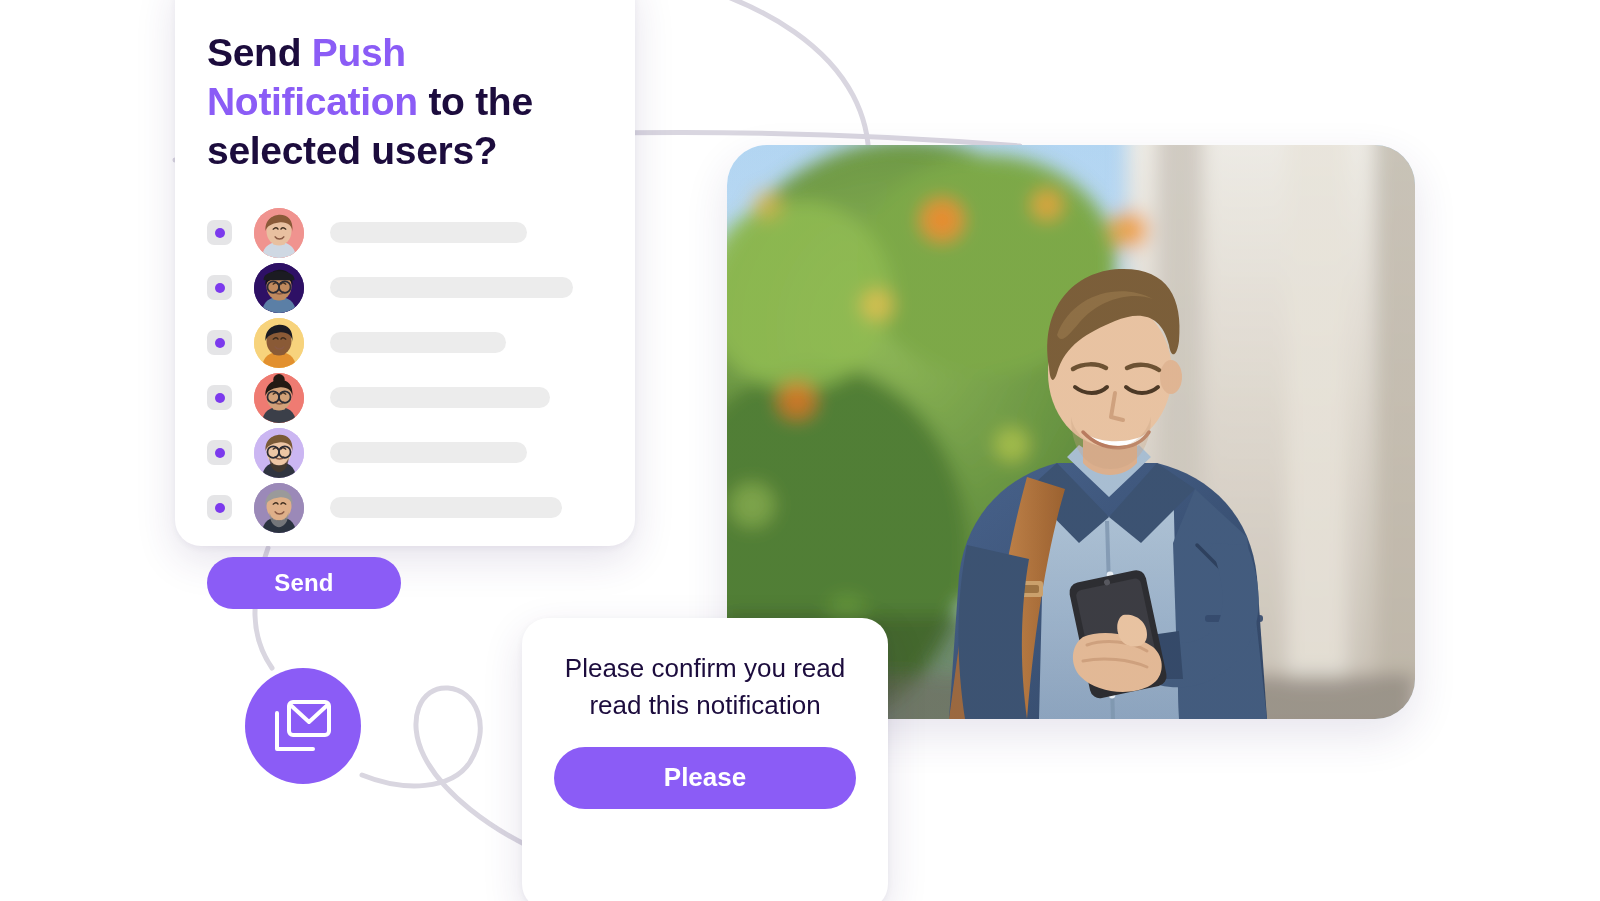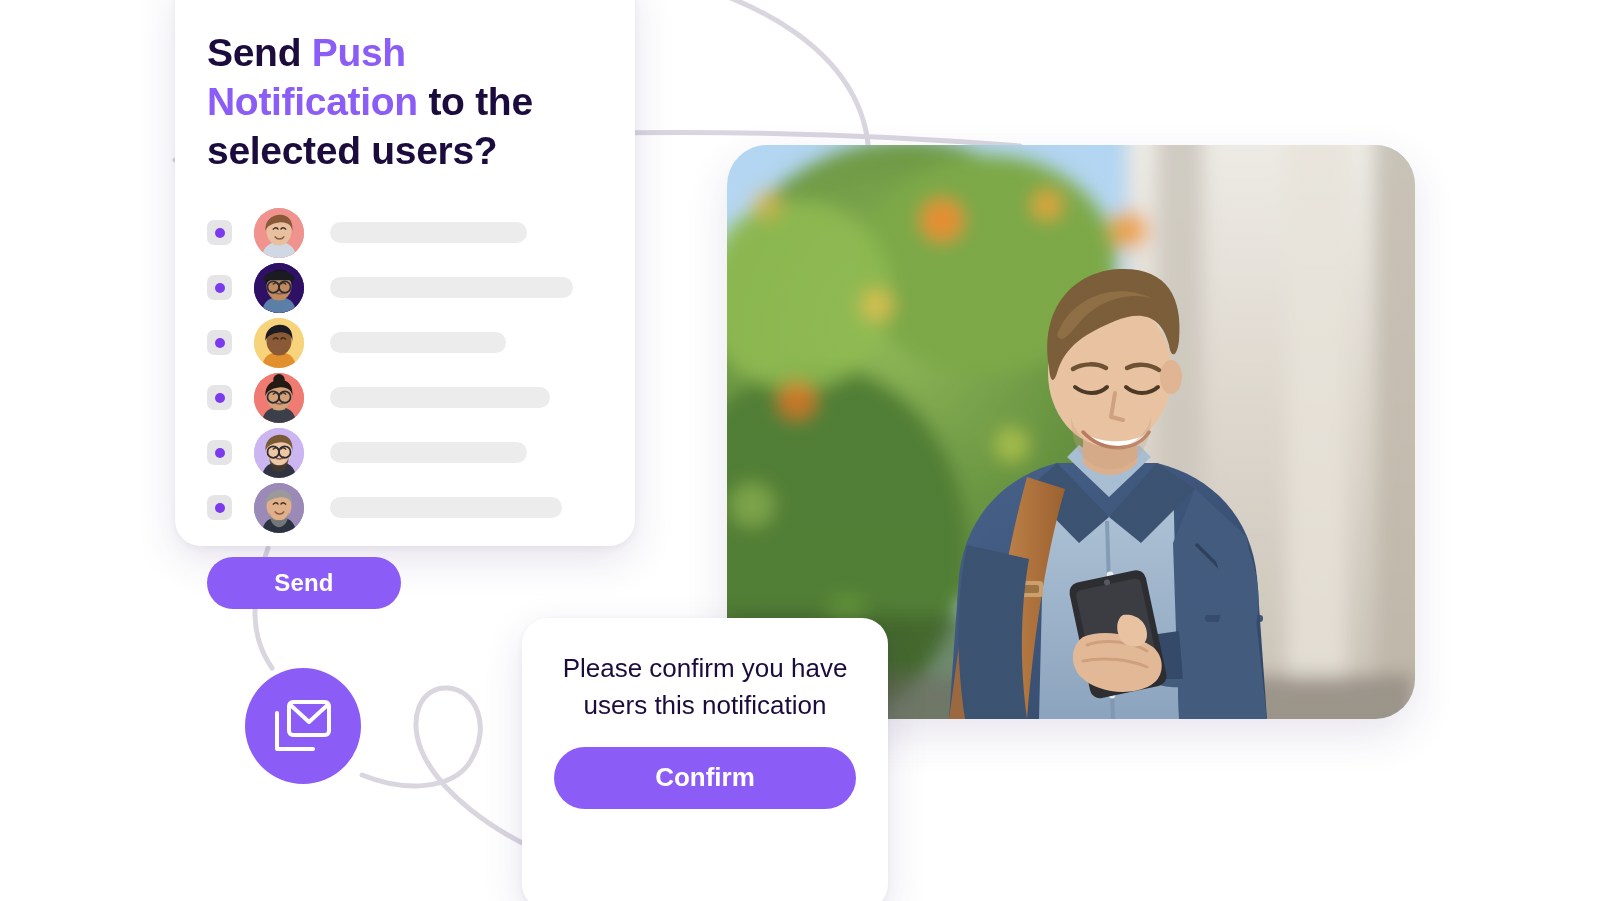--- a/index.html
+++ b/index.html
@@ -473,17 +473,17 @@
     <svg width="62" height="58" viewBox="0 0 62 58">
 
       <path d="M 5 16 L 5 52 L 41 52" fill="none" stroke="#ffffff" stroke-width="4" stroke-linecap="round" stroke-linejoin="round"></path>
 
       <rect x="17" y="5" width="40" height="33" rx="4" fill="none" stroke="#ffffff" stroke-width="4"></rect>
       <path d="M 18.5 8 L 37 25 L 55.5 8" fill="none" stroke="#ffffff" stroke-width="4" stroke-linecap="round" stroke-linejoin="round"></path>
     </svg>
   </div>
 
   <div class="card" id="confirm-card">
-    <p class="confirm-text">Please confirm you have users this notification</p>
-    <button class="confirm-btn">Confirm</button>
+    <p class="confirm-text">Please confirm you read read this notification</p>
+    <button class="confirm-btn">Please</button>
   </div>
 
 </div>
 
 </body></html>

